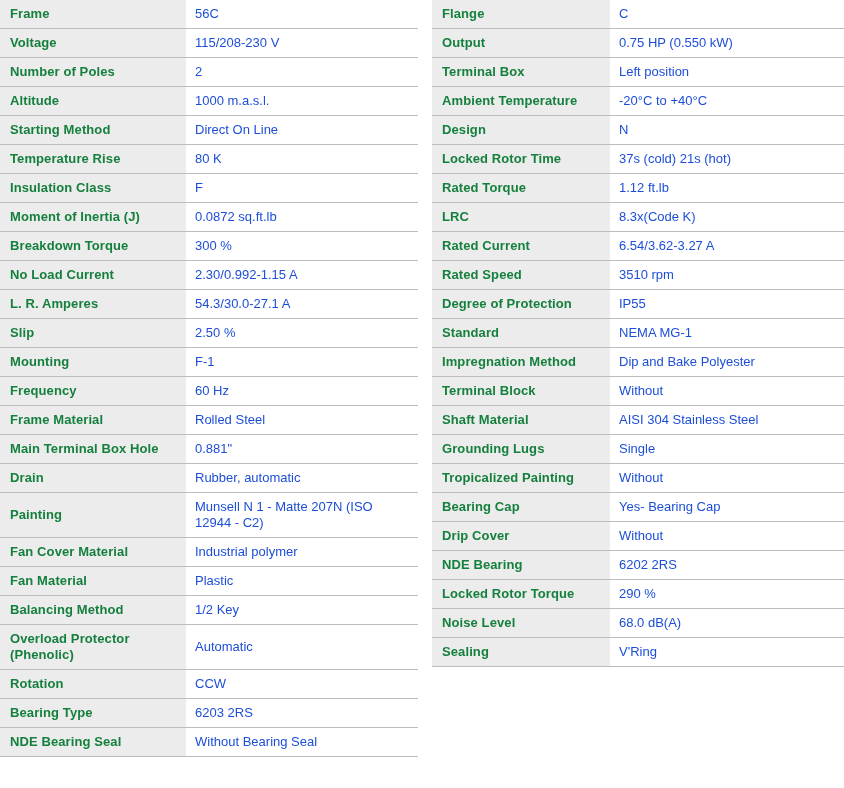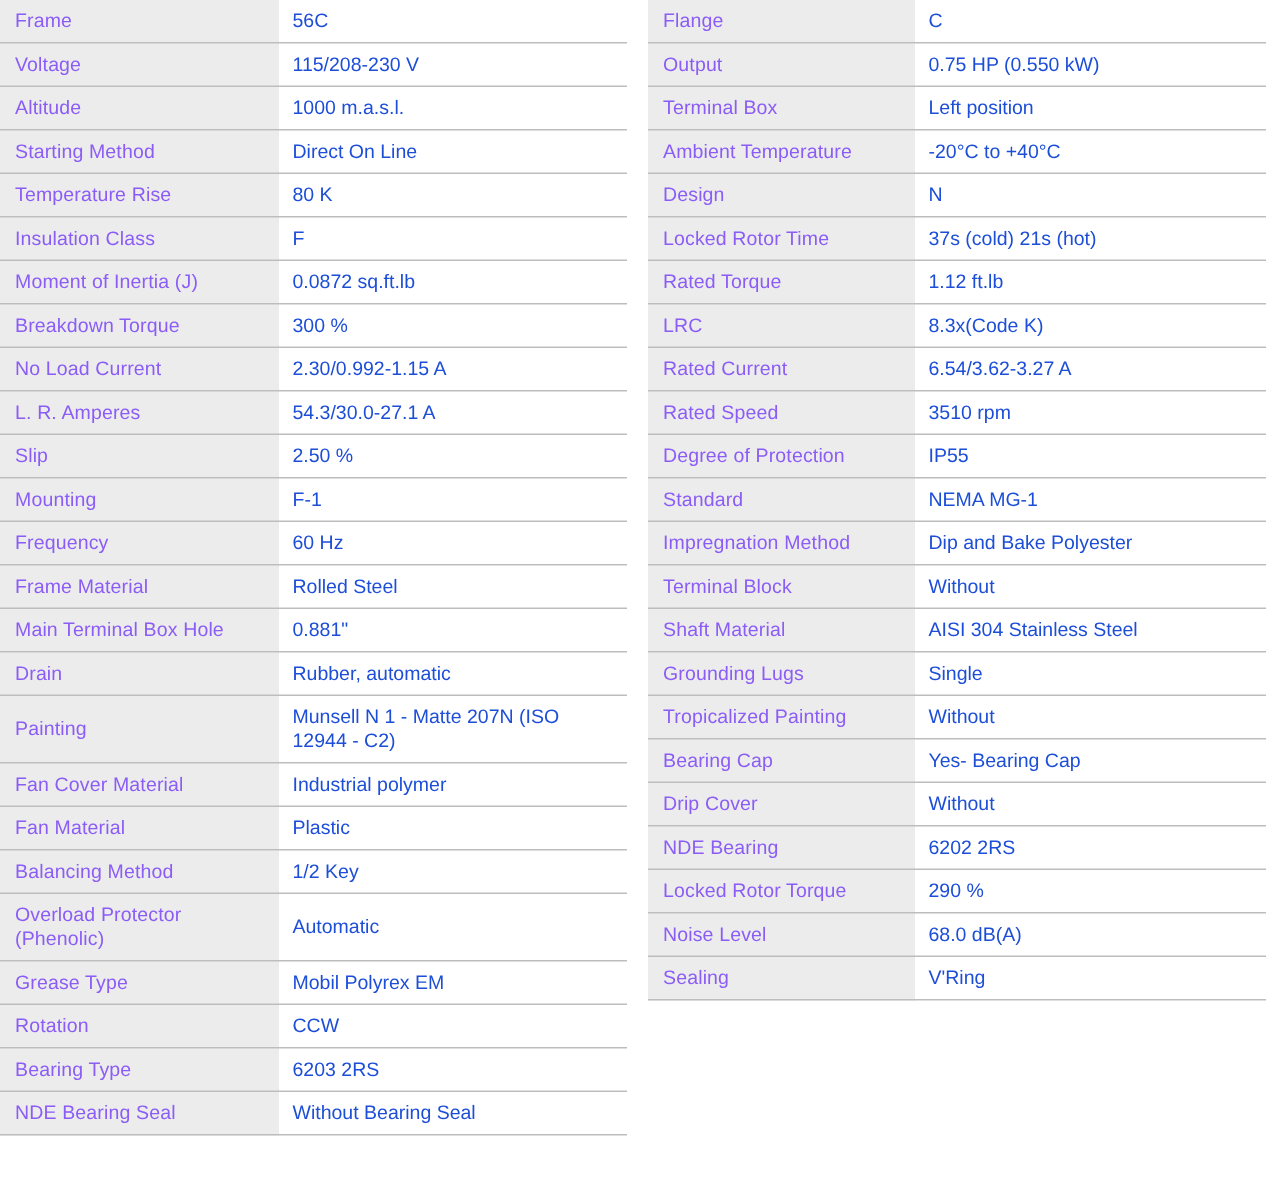--- a/index.html
+++ b/index.html
@@ -29,22 +29,22 @@
   .cell {
     display: table-cell;
     vertical-align: middle;
     border-bottom: 1px solid #bdbdbd;
     font-size: 13px;
     line-height: 16px;
     padding: 6px 10px;
   }
   .cell-label {
     background: #ececec;
-    font-weight: normal;
-    color: #8b5cf6;
+    font-weight: bold;
+    color: #15803d;
     letter-spacing: 0.1px;
   }
   .left  .cell-label { width: 186px; }
   .right .cell-label { width: 178px; }
   .cell-value {
     background: #ffffff;
     color: #1d4ed8;
     padding-left: 9px;
   }
 </style>
@@ -58,20 +58,24 @@
       <div class="spec-row">
         <div class="cell cell-label">Frame</div>
         <div class="cell cell-value">56C</div>
       </div>
 
       <div class="spec-row">
         <div class="cell cell-label">Voltage</div>
         <div class="cell cell-value">115/208-230 V</div>
       </div>
 
+      <div class="spec-row">
+        <div class="cell cell-label">Number of Poles</div>
+        <div class="cell cell-value">2</div>
+      </div>
 
       <div class="spec-row">
         <div class="cell cell-label">Altitude</div>
         <div class="cell cell-value">1000 m.a.s.l.</div>
       </div>
 
       <div class="spec-row">
         <div class="cell cell-label">Starting Method</div>
         <div class="cell cell-value">Direct On Line</div>
       </div>
@@ -154,24 +158,20 @@
       <div class="spec-row">
         <div class="cell cell-label">Balancing Method</div>
         <div class="cell cell-value">1/2 Key</div>
       </div>
 
       <div class="spec-row">
         <div class="cell cell-label">Overload Protector (Phenolic)</div>
         <div class="cell cell-value">Automatic</div>
       </div>
 
-      <div class="spec-row">
-        <div class="cell cell-label">Grease Type</div>
-        <div class="cell cell-value">Mobil Polyrex EM</div>
-      </div>
 
       <div class="spec-row">
         <div class="cell cell-label">Rotation</div>
         <div class="cell cell-value">CCW</div>
       </div>
 
       <div class="spec-row">
         <div class="cell cell-label">Bearing Type</div>
         <div class="cell cell-value">6203 2RS</div>
       </div>

